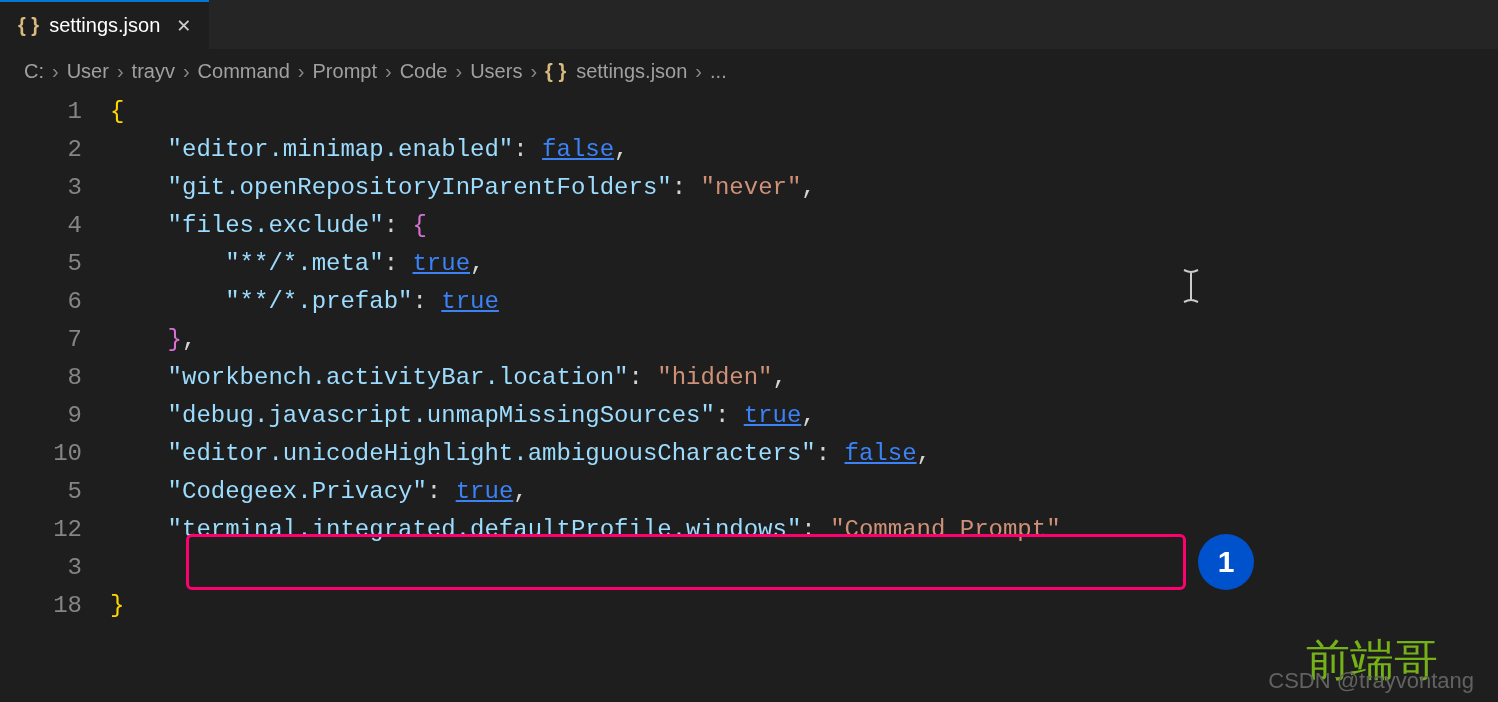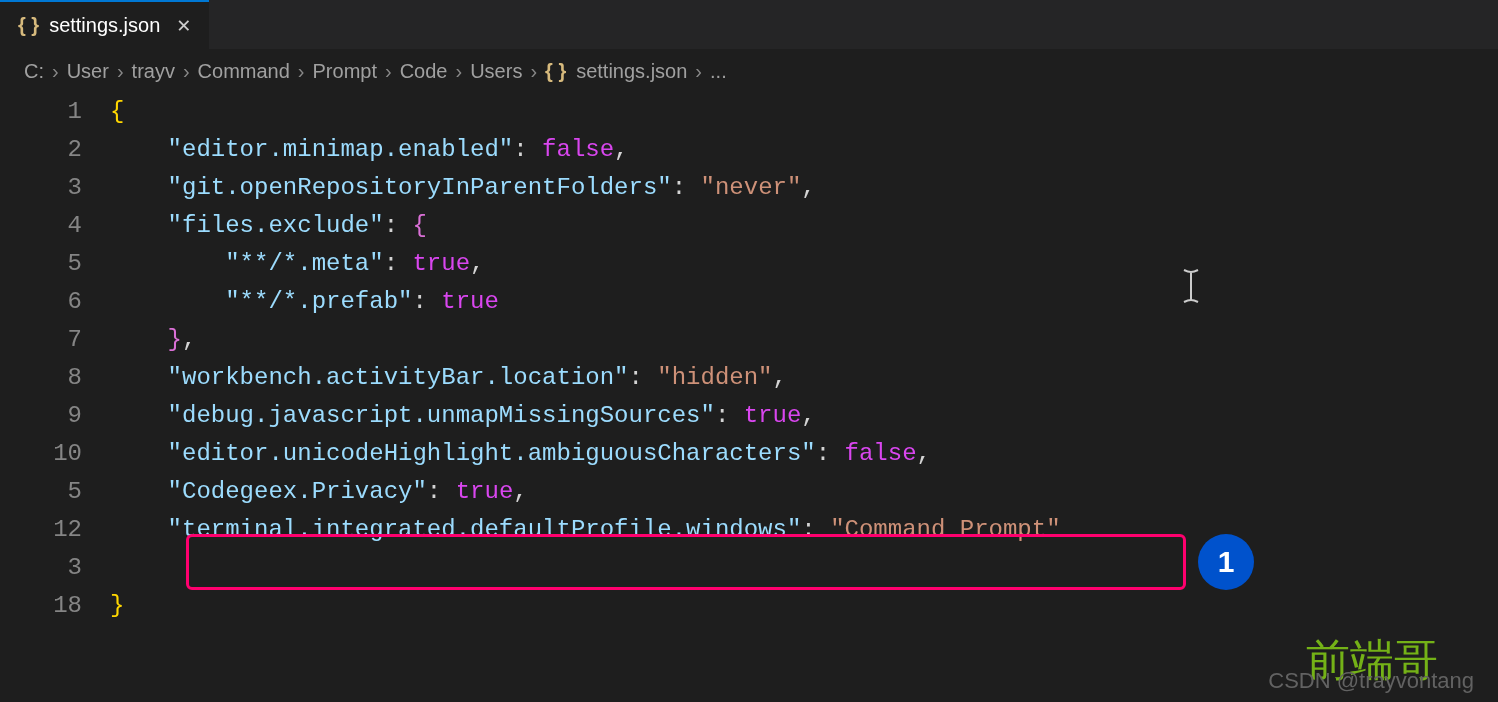--- a/index.html
+++ b/index.html
@@ -74,21 +74,21 @@
   }
   .code {
     font-size: 24px;
     line-height: 38px;
     white-space: pre;
   }
   .brace { color: #ffd700; }
   .brace-pink { color: #da70d6; }
   .key { color: #9cdcfe; }
   .colon { color: #d4d4d4; }
-  .boolean { color: #d946ef; }
+  .boolean { color: #3b82f6; text-decoration: underline; }
   .string { color: #ce9178; }
   .comma { color: #d4d4d4; }
   .highlight-box {
     position: absolute;
     border: 3px solid #ff006e;
     border-radius: 6px;
     left: 186px;
     top: 534px;
     width: 1000px;
     height: 56px;

